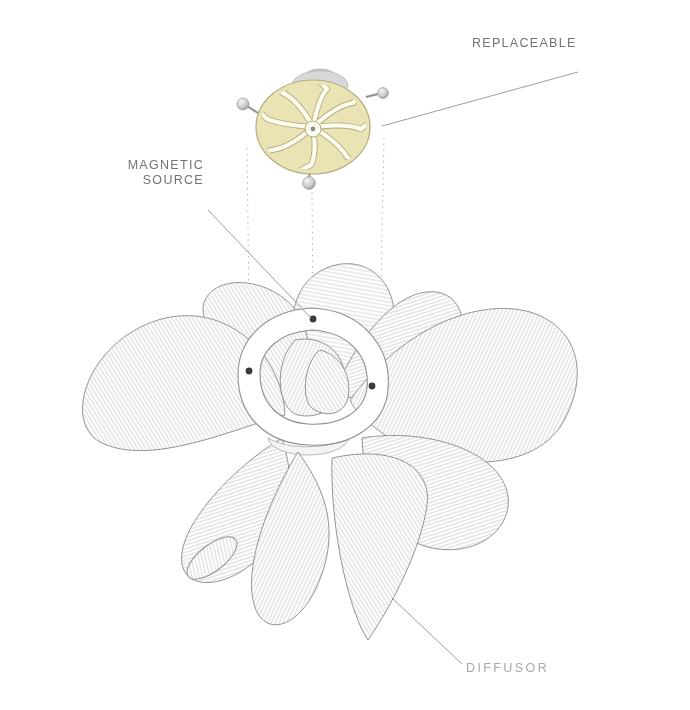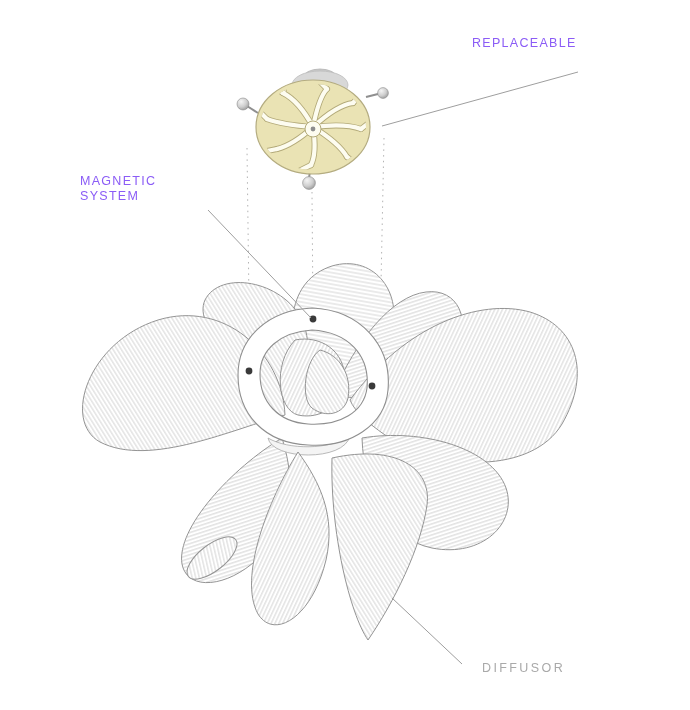--- a/index.html
+++ b/index.html
@@ -9,27 +9,27 @@
     background:#ffffff;
     overflow:hidden;
     font-family:"Liberation Sans", sans-serif;
   }
   .canvas svg{position:absolute;left:0;top:0;}
   .label{
     position:absolute;
     font-size:12.5px;
     line-height:15px;
     letter-spacing:1.3px;
-    color:#8b5cf6;
+    color:#737373;
     white-space:nowrap;
   }
   .label span{display:block;}
   .label-led{left:472px;top:36px;text-align:left;}
-  .label-magnetic{left:80px;top:174px;width:124px;text-align:left;}
-  .label-diffusor{left:466px;top:661px;color:#a9a9a9;letter-spacing:2.4px;margin-left:16px;}
+  .label-magnetic{left:80px;top:158px;width:124px;text-align:right;}
+  .label-diffusor{left:466px;top:661px;color:#a9a9a9;letter-spacing:2.4px;}
 </style>
 </head>
 <body>
 
 <div class="canvas">
 
   <svg width="690" height="710" viewBox="0 0 690 710">
     <defs>
       <pattern id="h1" width="3.5" height="3.5" patternUnits="userSpaceOnUse" patternTransform="rotate(25)">
         <rect width="3.5" height="3.5" fill="#ffffff"></rect>
@@ -166,20 +166,20 @@
       <line x1="392" y1="598" x2="462" y2="664"></line>
     </g>
   </svg>
 
   <div class="label label-led">
     <span>REPLACEABLE</span>
   </div>
 
   <div class="label label-magnetic">
     <span>MAGNETIC</span>
-    <span>SYSTEM</span>
+    <span>SOURCE</span>
   </div>
 
   <div class="label label-diffusor">
     <span>DIFFUSOR</span>
   </div>
 
 </div>
 
 </body></html>

